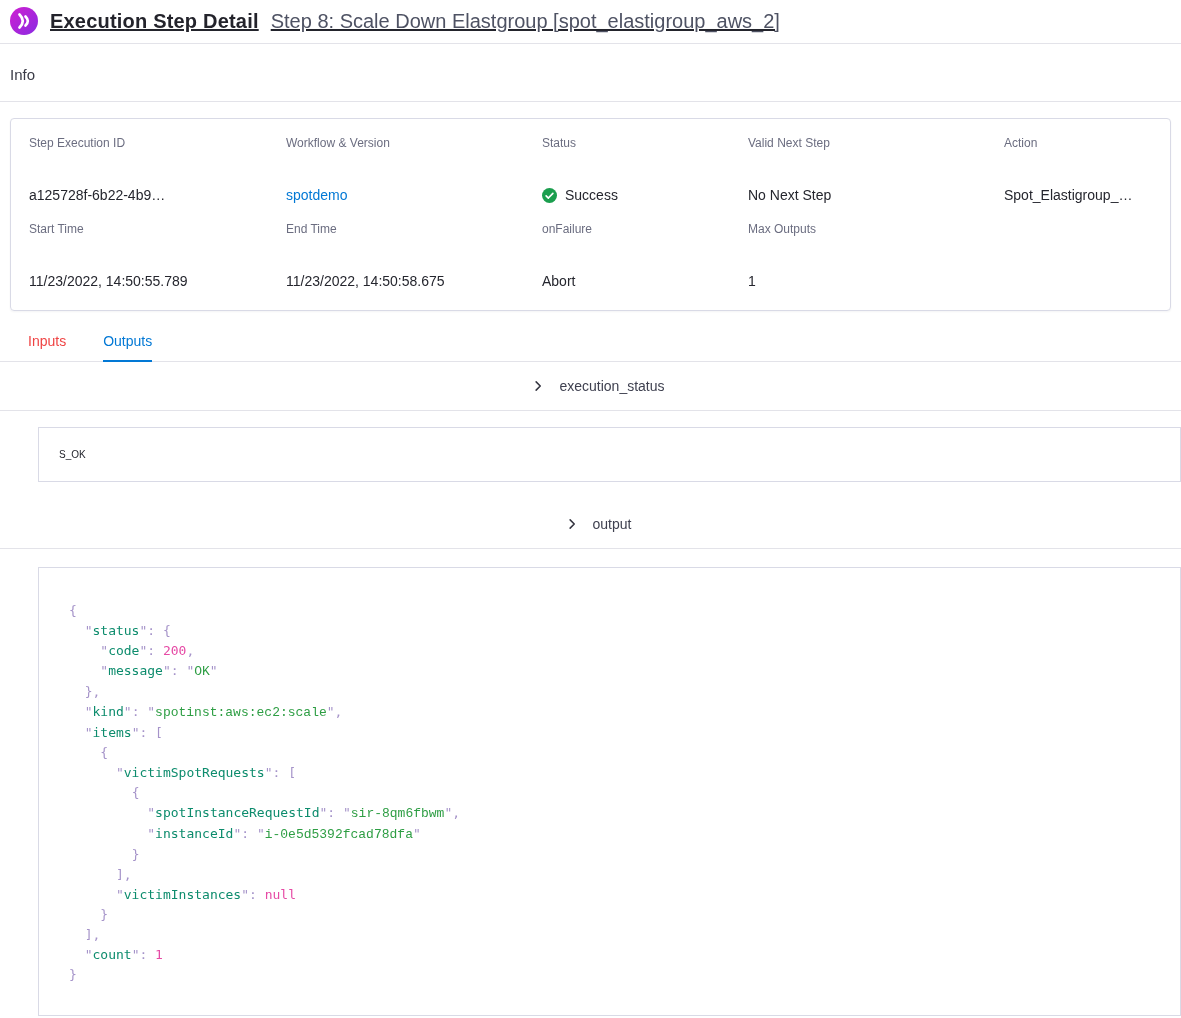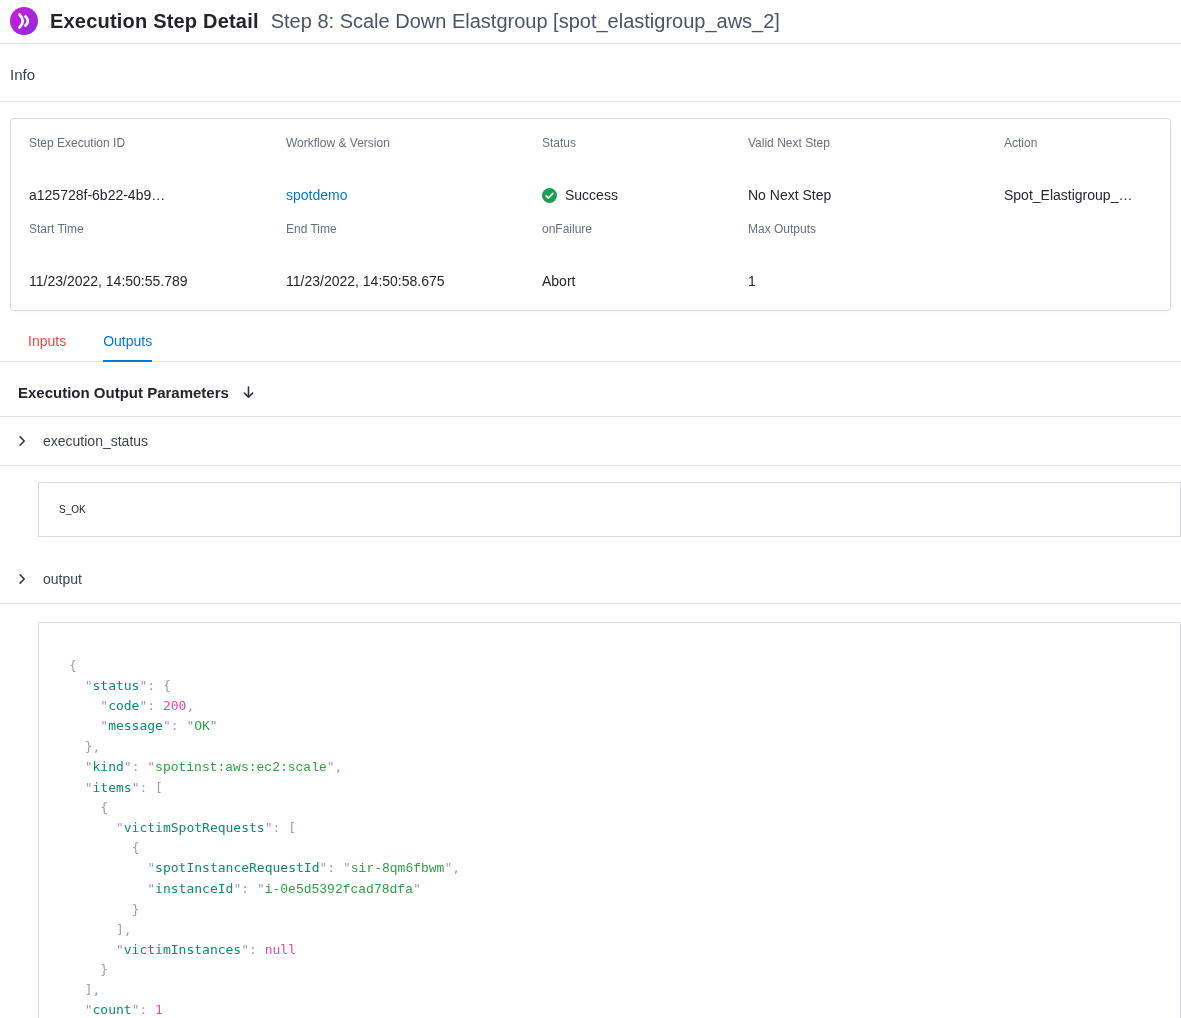--- a/index.html
+++ b/index.html
@@ -4,39 +4,39 @@
 <style>
   :root{
     --line:#e3e3e9; --card-line:#d9dae6; --accent:#0278d5; --text:#23242c;
     --label:#6b6d80; --muted:#3f4150;
     --j-key:#0d8c6d; --j-str:#2e9e44; --j-num:#e64aa5; --j-punct:#a593c9;
     --green:#1b9e4e;
   }
   *{box-sizing:border-box;margin:0;padding:0;}
   html,body{background:#fff;}
   body{width:1181px;height:1018px;overflow:hidden;font-family:"Liberation Sans",sans-serif;color:var(--text);}
-  .top-header{display:flex;align-items:center;gap:12px;padding:7px 12px 8px 10px;border-bottom:1px solid var(--line);}
+  .top-header{display:flex;align-items:center;gap:12px;padding:7px 12px 8px 10px;border-bottom:1px solid var(--line);text-decoration:underline;}
   .logo{display:flex;align-items:center;}
   .page-title{font-size:20px;font-weight:700;color:#23232b;letter-spacing:.2px;}
   .page-subtitle{font-size:20px;font-weight:400;color:#4e5263;}
   .info-label-row{padding:22px 10px 18px;border-bottom:1px solid var(--line);font-size:15px;color:#3a3b47;}
   .info-card{margin:16px 10px 0;border:1px solid var(--card-line);border-radius:4px;padding:17px 18px 21px;box-shadow:0 1px 2px rgba(40,41,61,.05);}
   .info-row{display:grid;grid-template-columns:257px 256px 206px 256px 1fr;}
   .info-row + .info-row{margin-top:19px;}
   .info-label{font-size:12px;color:var(--label);margin-bottom:9px;}
   .info-value{font-size:14px;color:#25262e;margin-top:37px;}
   .info-value.link{color:var(--accent);font-weight:500;cursor:pointer;}
   .info-value.status{display:flex;align-items:flex-end;gap:8px;}
   .status-icon{display:flex;}
   .tabs{display:flex;gap:37px;padding:22px 0 0 28px;border-bottom:1px solid var(--line);}
   .tab{font-size:14px;color:#ef4444;padding-bottom:11px;cursor:pointer;}
   .tab.active{color:var(--accent);font-weight:500;border-bottom:2px solid var(--accent);margin-bottom:-1px;}
   .params-header{display:flex;align-items:center;gap:12px;padding:22px 0 15px 18px;border-bottom:1px solid var(--line);font-size:15px;font-weight:700;color:#23242c;}
   .arrow-down{display:flex;cursor:pointer;}
-  .param-row{display:flex;align-items:center;gap:15px;padding:16px 0 16px 16px;border-bottom:1px solid var(--line);cursor:pointer;}
+  .param-row{display:flex;align-items:center;gap:15px;padding:16px 0 16px 16px;border-bottom:1px solid var(--line);cursor:pointer;justify-content:center;}
   .param-name{font-size:14px;color:var(--muted);}
   .chevron{display:flex;}
   .value-box{margin:16px 0 18px 38px;border:1px solid var(--card-line);padding:21px 20px;font-size:10px;color:#23242c;}
   .json-box{margin:18px 0 0 38px;border:1px solid var(--card-line);padding:33px 30px 30px;}
   pre.json{font-family:"DejaVu Sans Mono",monospace;font-size:13px;line-height:20px;}
   .j-key{color:var(--j-key);}
   .j-str{color:var(--j-str);font-family:Liberation Mono, monospace;}
   .j-num,.j-null{color:var(--j-num);}
   .j-p,.j-q{color:var(--j-punct);}
 </style>
@@ -114,28 +114,20 @@
           <div class="info-value text">1</div>
         </div>
       </div>
     </section>
 
   <nav class="tabs" id="tabs">
       <div class="tab">Inputs</div>
       <div class="tab active">Outputs</div>
     </nav>
 
-  <div class="params-header">
-    <span>Execution Output Parameters</span>
-    <span class="arrow-down">
-      <svg width="15" height="15" viewBox="0 0 16 16">
-          <path d="M8 2.2v10.6M3.6 8.6L8 13l4.4-4.4" fill="none" stroke="#33343f" stroke-width="1.7" stroke-linecap="round" stroke-linejoin="round"></path>
-        </svg>
-    </span>
-  </div>
 
   <div class="param-row">
     <span class="chevron">
       <svg width="12" height="12" viewBox="0 0 16 16">
           <path d="M5.5 2.5L11 8l-5.5 5.5" fill="none" stroke="#33343f" stroke-width="2" stroke-linecap="round" stroke-linejoin="round"></path>
         </svg>
     </span>
     <span class="param-name">execution_status</span>
   </div>
 

